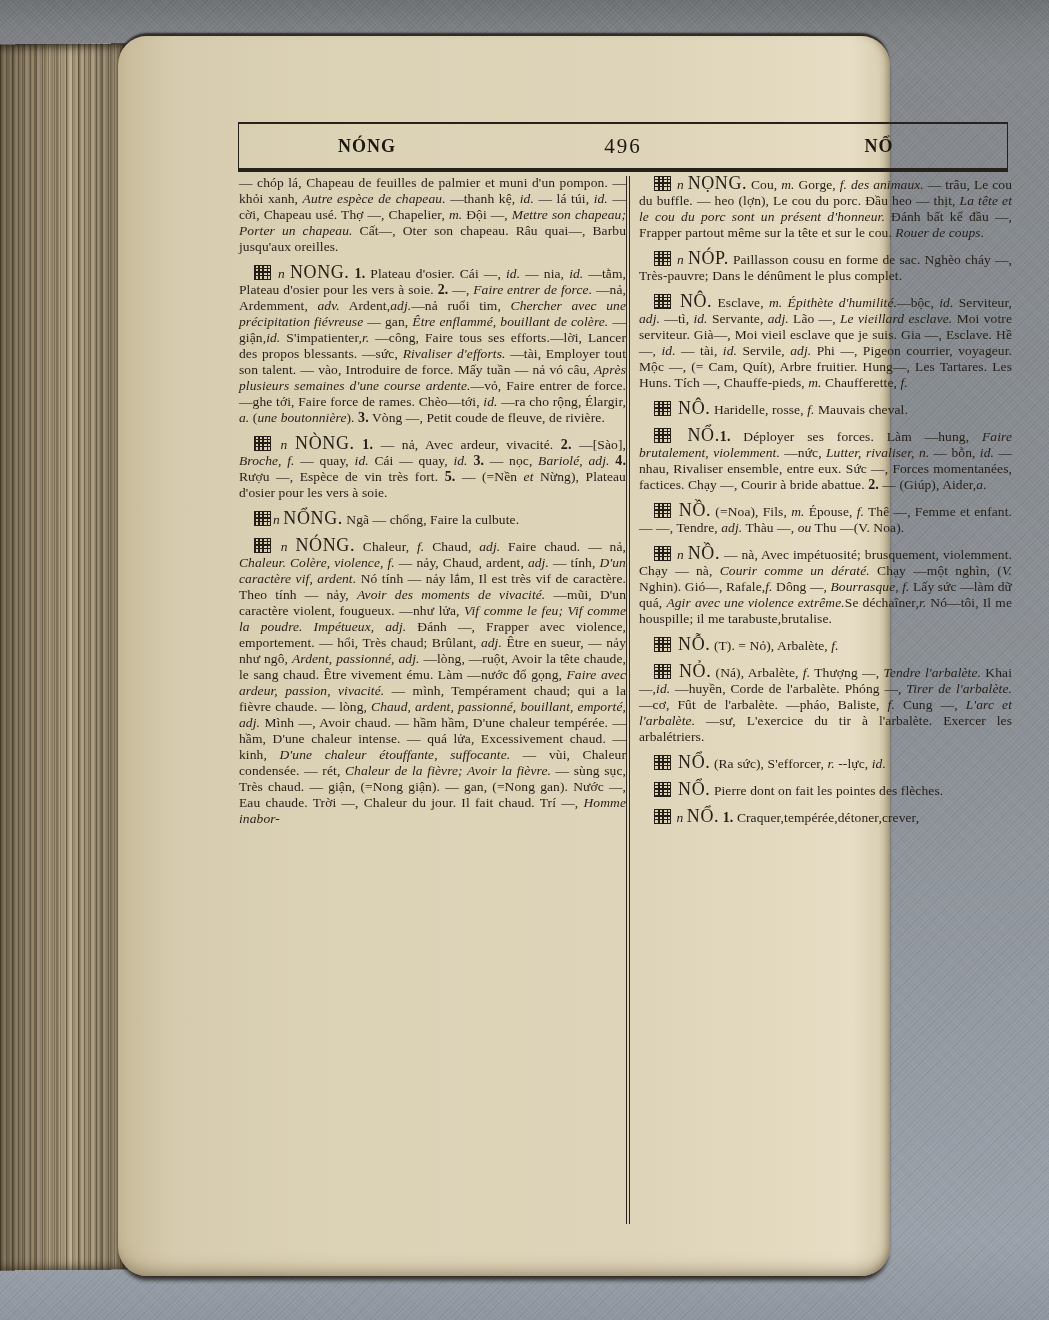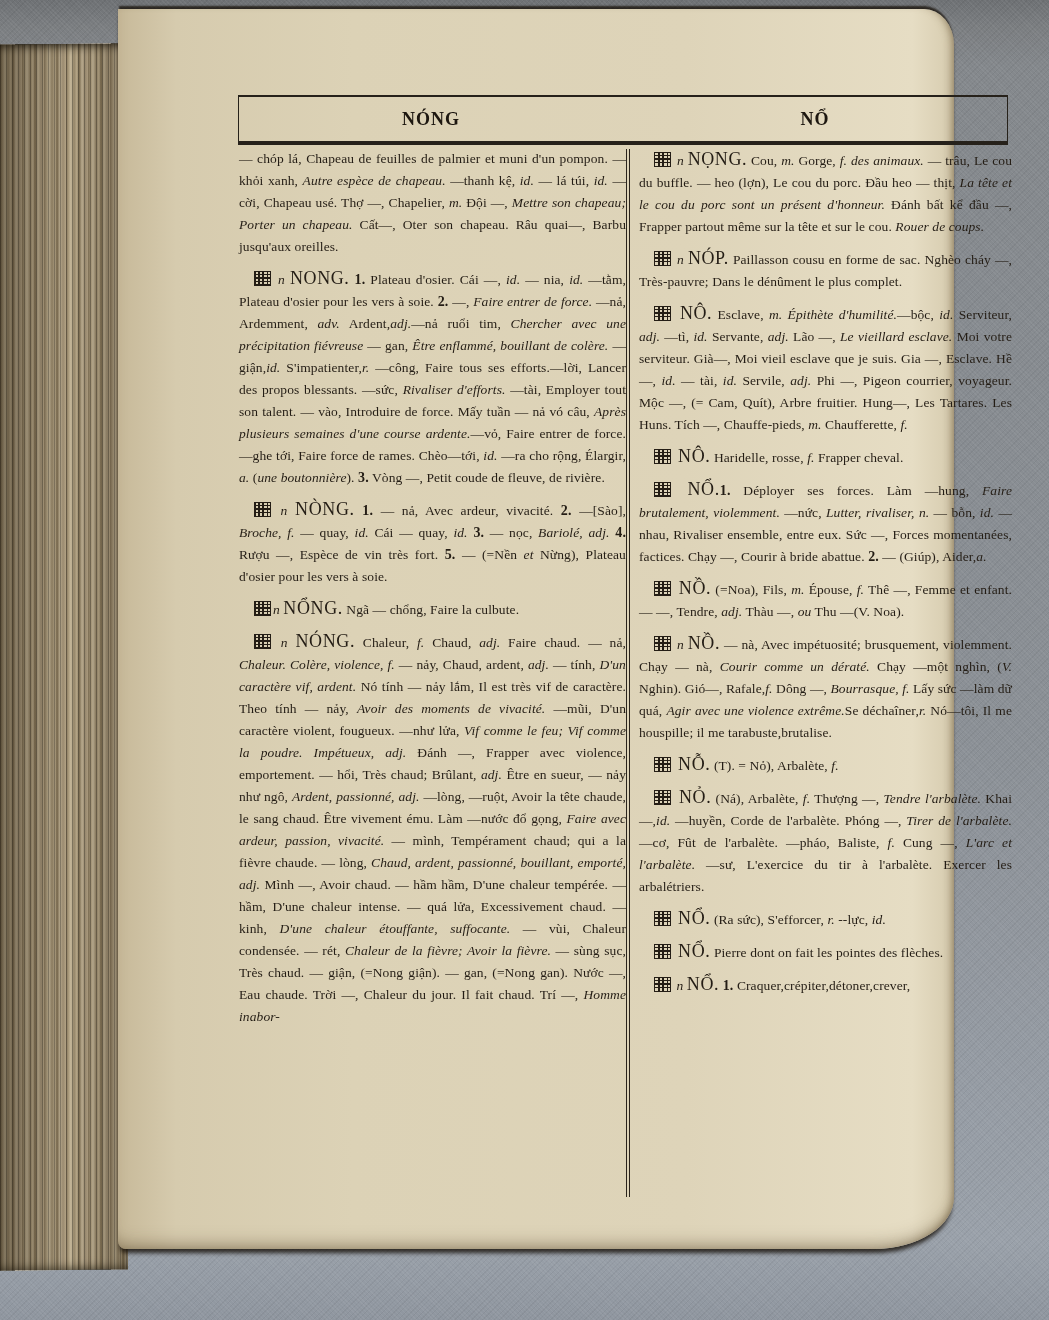--- a/index.html
+++ b/index.html
@@ -22,39 +22,40 @@
         #8a7a5e 0px,#b8a888 3px,#d0c2a4 5px,#9c8c6e 8px,#c6b696 11px,#7c6c50 13px,#cbbc9e 16px,#a6967a 19px,#bfae8f 22px);
     box-shadow:inset 0 8px 10px -6px rgba(10,8,4,.85), inset 0 -8px 10px -6px rgba(10,8,4,.6);
     transform:skewY(-0.6deg);
   }
   .edges-shade{
     position:absolute; left:0; top:44px; width:128px; height:1226px; z-index:3; pointer-events:none;
     background:linear-gradient(90deg, rgba(35,26,12,.45), rgba(35,26,12,.05) 55%, rgba(35,26,12,.35) 100%);
   }
   
   .page{
-    position:absolute; left:118px; top:9px; width:836px; height:1240px; z-index:4;
+    position:absolute; left:118px; top:36px; width:772px; height:1240px; z-index:4;
     background:linear-gradient(90deg,#c7b999 0%,#d6cbae 7%,#dcd2b6 28%,#ded4b9 68%,#e6ddc4 95%,#d6cbae 100%);
     border-top-right-radius:30px 36px;
     border-bottom-right-radius:80px 52px;
     border-bottom-left-radius:8px;
     box-shadow:0 -4px 2px -1px rgba(20,14,6,.75), 0 6px 4px -2px rgba(20,14,6,.8),
                inset -8px 0 10px -7px rgba(90,70,40,.65), inset 0 -14px 18px -12px rgba(80,62,34,.55);
+    border-radius:29px;
   }
   
   .header-box{
     position:absolute; left:120px; top:86px; width:768px; height:44px;
     border:1px solid #26211a; border-top-width:2px; border-bottom-width:4px;
     display:flex; align-items:center;
     color:#1d1710;
   }
   .header-box .h-cell{flex:1; text-align:center; font-weight:bold; letter-spacing:1px; font-size:18px;}
   .header-box .h-page{font-size:21px; font-weight:normal; letter-spacing:2px;}
   
-  .col{position:absolute; top:139px; color:#241d15; font-size:13.5px; line-height:22px;
+  .col{position:absolute; top:139px; color:#241d15; font-size:13.5px; line-height:16px;
        text-align:justify; letter-spacing:.1px;}
   .col-left{left:121px; width:387px;}
   .col-right{left:521px; width:373px;}
   .divider{position:absolute; left:508px; top:140px; height:1048px; width:2px;
            border-left:1px solid #2a241c; border-right:1px solid #2a241c;}
   .entry{margin:0 0 9px 0; text-indent:15px;}
   .entry.cont{text-indent:0;}
   .run-i{font-style:italic;}
   .run-b{font-weight:bold; font-size:14px;}
   .run-h{font-size:18px; letter-spacing:.6px;}
@@ -71,39 +72,40 @@
 </head>
 <body>
 
 <div class="scene">
   <div class="edges"></div>
   <div class="edges-shade"></div>
 
   <div class="page">
     <div class="header-box">
       <span class="h-cell">NÓNG</span>
+      <span class="h-cell h-page">496</span>
       <span class="h-cell">NỔ</span>
     </div>
 
     <div class="col col-left">
         <p class="entry cont"><span class="run-r">— chóp lá, Chapeau de feuilles de palmier et muni d'un pompon. —khỏi xanh, </span><span class="run-i">Autre espèce de chapeau.</span><span class="run-r"> —thanh kệ, </span><span class="run-i">id.</span><span class="run-r"> — lá túi, </span><span class="run-i">id.</span><span class="run-r"> —cời, Chapeau usé. Thợ —, Chapelier, </span><span class="run-i">m.</span><span class="run-r"> Đội —, </span><span class="run-i">Mettre son chapeau; Porter un chapeau.</span><span class="run-r"> Cất—, Oter son chapeau. Râu quai—, Barbu jusqu'aux oreilles.</span></p>
         <p class="entry"><span class="run-c">籠</span><span class="run-n"> n </span><span class="run-h">NONG.</span><span class="run-b"> 1.</span><span class="run-r"> Plateau d'osier. Cái —, </span><span class="run-i">id.</span><span class="run-r"> — nia, </span><span class="run-i">id.</span><span class="run-r"> —tằm, Plateau d'osier pour les vers à soie. </span><span class="run-b">2.</span><span class="run-r"> —, </span><span class="run-i">Faire entrer de force.</span><span class="run-r"> —nả, Ardemment, </span><span class="run-i">adv.</span><span class="run-r"> Ardent,</span><span class="run-i">adj.</span><span class="run-r">—nả ruổi tim, </span><span class="run-i">Chercher avec une précipitation fiévreuse</span><span class="run-r"> — gan, </span><span class="run-i">Être enflammé, bouillant de colère.</span><span class="run-r"> —giận,</span><span class="run-i">id.</span><span class="run-r"> S'impatienter,</span><span class="run-i">r.</span><span class="run-r"> —công, Faire tous ses efforts.—lời, Lancer des propos blessants. —sức, </span><span class="run-i">Rivaliser d'efforts.</span><span class="run-r"> —tài, Employer tout son talent. — vào, Introduire de force. Mấy tuần — nả vó câu, </span><span class="run-i">Après plusieurs semaines d'une course ardente.</span><span class="run-r">—vỏ, Faire entrer de force.—ghe tới, Faire force de rames. Chèo—tới, </span><span class="run-i">id.</span><span class="run-r"> —ra cho rộng, Élargir, </span><span class="run-i">a.</span><span class="run-r"> (</span><span class="run-i">une boutonnière</span><span class="run-r">). </span><span class="run-b">3.</span><span class="run-r"> Vòng —, Petit coude de fleuve, de rivière.</span></p>
         <p class="entry"><span class="run-c">椳</span><span class="run-n"> n </span><span class="run-h">NÒNG.</span><span class="run-b"> 1.</span><span class="run-r"> — nả, Avec ardeur, vivacité. </span><span class="run-b">2.</span><span class="run-r"> —[Sào], </span><span class="run-i">Broche, f.</span><span class="run-r"> — quay, </span><span class="run-i">id.</span><span class="run-r"> Cái — quay, </span><span class="run-i">id.</span><span class="run-b"> 3.</span><span class="run-r"> — nọc, </span><span class="run-i">Bariolé, adj.</span><span class="run-b"> 4.</span><span class="run-r"> Rượu —, Espèce de vin très fort. </span><span class="run-b">5.</span><span class="run-r"> — (=Nền </span><span class="run-i">et</span><span class="run-r"> Nừng), Plateau d'osier pour les vers à soie.</span></p>
         <p class="entry"><span class="run-c">躘</span><span class="run-n">n </span><span class="run-h">NỔNG.</span><span class="run-r"> Ngã — chổng, Faire la culbute.</span></p>
         <p class="entry"><span class="run-c">燶</span><span class="run-n"> n </span><span class="run-h">NÓNG.</span><span class="run-r"> Chaleur, </span><span class="run-i">f.</span><span class="run-r"> Chaud, </span><span class="run-i">adj.</span><span class="run-r"> Faire chaud. — nả, </span><span class="run-i">Chaleur. Colère, violence, f.</span><span class="run-r"> — nảy, Chaud, ardent, </span><span class="run-i">adj.</span><span class="run-r"> — tính, </span><span class="run-i">D'un caractère vif, ardent.</span><span class="run-r"> Nó tính — nảy lắm, Il est très vif de caractère. Theo tính — nảy, </span><span class="run-i">Avoir des moments de vivacité.</span><span class="run-r"> —mũi, D'un caractère violent, fougueux. —như lửa, </span><span class="run-i">Vif comme le feu; Vif comme la poudre. Impétueux, adj.</span><span class="run-r"> Đánh —, Frapper avec violence, emportement. — hổi, Très chaud; Brûlant, </span><span class="run-i">adj.</span><span class="run-r"> Être en sueur, — nảy như ngô, </span><span class="run-i">Ardent, passionné, adj.</span><span class="run-r"> —lòng, —ruột, Avoir la tête chaude, le sang chaud. Être vivement ému. Làm —nước đổ gọng, </span><span class="run-i">Faire avec ardeur, passion, vivacité.</span><span class="run-r"> — mình, Tempérament chaud; qui a la fièvre chaude. — lòng, </span><span class="run-i">Chaud, ardent, passionné, bouillant, emporté, adj.</span><span class="run-r"> Mình —, Avoir chaud. — hầm hầm, D'une chaleur tempérée. — hầm, D'une chaleur intense. — quá lửa, Excessivement chaud. — kinh, </span><span class="run-i">D'une chaleur étouffante, suffocante.</span><span class="run-r"> — vùi, Chaleur condensée. — rét, </span><span class="run-i">Chaleur de la fièvre; Avoir la fièvre.</span><span class="run-r"> — sùng sục, Très chaud. — giận, (=Nong giận). — gan, (=Nong gan). Nước —, Eau chaude. Trời —, Chaleur du jour. Il fait chaud. Trí —, </span><span class="run-i">Homme inabor-</span></p>
       </div>
     <div class="divider"></div>
     <div class="col col-right">
         <p class="entry"><span class="run-c">膿</span><span class="run-n"> n </span><span class="run-h">NỌNG.</span><span class="run-r"> Cou, </span><span class="run-i">m.</span><span class="run-r"> Gorge, </span><span class="run-i">f.</span><span class="run-r"> </span><span class="run-i">des animaux.</span><span class="run-r"> — trâu, Le cou du buffle. — heo (lợn), Le cou du porc. Đầu heo — thịt, </span><span class="run-i">La tête et le cou du porc sont un présent d'honneur.</span><span class="run-r"> Đánh bất kể đầu —, Frapper partout même sur la tête et sur le cou. </span><span class="run-i">Rouer de coups.</span></p>
         <p class="entry"><span class="run-c">蒳</span><span class="run-n"> n </span><span class="run-h">NÓP.</span><span class="run-r"> Paillasson cousu en forme de sac. Nghèo cháy —, Très-pauvre; Dans le dénûment le plus complet.</span></p>
         <p class="entry"><span class="run-c">奴</span><span class="run-h"> NÔ.</span><span class="run-r"> Esclave, </span><span class="run-i">m.</span><span class="run-r"> </span><span class="run-i">Épithète d'humilité.</span><span class="run-r">—bộc, </span><span class="run-i">id.</span><span class="run-r"> Serviteur, </span><span class="run-i">adj.</span><span class="run-r"> —tì, </span><span class="run-i">id.</span><span class="run-r"> Servante, </span><span class="run-i">adj.</span><span class="run-r"> Lão —, </span><span class="run-i">Le vieillard esclave.</span><span class="run-r"> Moi votre serviteur. Già—, Moi vieil esclave que je suis. Gia —, Esclave. Hề—, </span><span class="run-i">id.</span><span class="run-r"> — tài, </span><span class="run-i">id.</span><span class="run-r"> Servile, </span><span class="run-i">adj.</span><span class="run-r"> Phi —, Pigeon courrier, voyageur. Mộc —, (= Cam, Quít), Arbre fruitier. Hung—, Les Tartares. Les Huns. Tích —, Chauffe-pieds, </span><span class="run-i">m.</span><span class="run-r"> Chaufferette, </span><span class="run-i">f.</span></p>
-        <p class="entry"><span class="run-c">駑</span><span class="run-h"> NÔ.</span><span class="run-r"> Haridelle, rosse, </span><span class="run-i">f.</span><span class="run-r"> Frapper cheval.</span></p>
+        <p class="entry"><span class="run-c">駑</span><span class="run-h"> NÔ.</span><span class="run-r"> Haridelle, rosse, </span><span class="run-i">f.</span><span class="run-r"> Mauvais cheval.</span></p>
         <p class="entry"><span class="run-c">伮</span><span class="run-h"> NỔ.</span><span class="run-b">1.</span><span class="run-r"> Déployer ses forces. Làm —hung, </span><span class="run-i">Faire brutalement, violemment.</span><span class="run-r"> —nức, </span><span class="run-i">Lutter, rivaliser, n.</span><span class="run-r"> — bỗn, </span><span class="run-i">id.</span><span class="run-r"> — nhau, Rivaliser ensemble, entre eux. Sức —, Forces momentanées, factices. Chạy —, Courir à bride abattue. </span><span class="run-b">2.</span><span class="run-r"> — (Giúp), Aider,</span><span class="run-i">a.</span></p>
         <p class="entry"><span class="run-c">帑</span><span class="run-h"> NỒ.</span><span class="run-r"> (=Noa), Fils, </span><span class="run-i">m.</span><span class="run-r"> Épouse, </span><span class="run-i">f.</span><span class="run-r"> Thê —, Femme et enfant. — —, Tendre, </span><span class="run-i">adj.</span><span class="run-r"> Thàu —, </span><span class="run-i">ou</span><span class="run-r"> Thu —(V. Noa).</span></p>
         <p class="entry"><span class="run-c">奴</span><span class="run-n"> n </span><span class="run-h">NỒ.</span><span class="run-r"> — nà, Avec impétuosité; brusquement, violemment. Chạy — nà, </span><span class="run-i">Courir comme un dératé.</span><span class="run-r"> Chạy —một nghìn, (</span><span class="run-i">V.</span><span class="run-r"> Nghin). Gió—, Rafale,</span><span class="run-i">f.</span><span class="run-r"> Dông —, </span><span class="run-i">Bourrasque, f.</span><span class="run-r"> Lấy sức —làm dữ quá, </span><span class="run-i">Agir avec une violence extrême.</span><span class="run-r">Se déchaîner,</span><span class="run-i">r.</span><span class="run-r"> Nó—tôi, Il me houspille; il me tarabuste,brutalise.</span></p>
         <p class="entry"><span class="run-c">弩</span><span class="run-h"> NỖ.</span><span class="run-r"> (T). = Nỏ), Arbalète, </span><span class="run-i">f.</span></p>
         <p class="entry"><span class="run-c">弩</span><span class="run-h"> NỎ.</span><span class="run-r"> (Ná), Arbalète, </span><span class="run-i">f.</span><span class="run-r"> Thượng —, </span><span class="run-i">Tendre l'arbalète.</span><span class="run-r"> Khai—,</span><span class="run-i">id.</span><span class="run-r"> —huyền, Corde de l'arbalète. Phóng —, </span><span class="run-i">Tirer de l'arbalète.</span><span class="run-r"> —cơ, Fût de l'arbalète. —pháo, Baliste, </span><span class="run-i">f.</span><span class="run-r"> Cung —, </span><span class="run-i">L'arc et l'arbalète.</span><span class="run-r"> —sư, L'exercice du tir à l'arbalète. Exercer les arbalétriers.</span></p>
         <p class="entry"><span class="run-c">努</span><span class="run-h"> NỔ.</span><span class="run-r"> (Ra sức), S'efforcer, </span><span class="run-i">r.</span><span class="run-r"> --lực, </span><span class="run-i">id.</span></p>
         <p class="entry"><span class="run-c">砮</span><span class="run-h"> NỔ.</span><span class="run-r"> Pierre dont on fait les pointes des flèches.</span></p>
-        <p class="entry"><span class="run-c">弩</span><span class="run-n"> n </span><span class="run-h">NỔ.</span><span class="run-b"> 1.</span><span class="run-r"> Craquer,crépiter,détoner,crever,</span></p>
+        <p class="entry"><span class="run-c">弩</span><span class="run-n"> n </span><span class="run-h">NỔ.</span><span class="run-b"> 1.</span><span class="run-r"> Craquer,tempérée,détoner,crever,</span></p>
       </div>
   </div>
 </div>
 
 </body></html>

